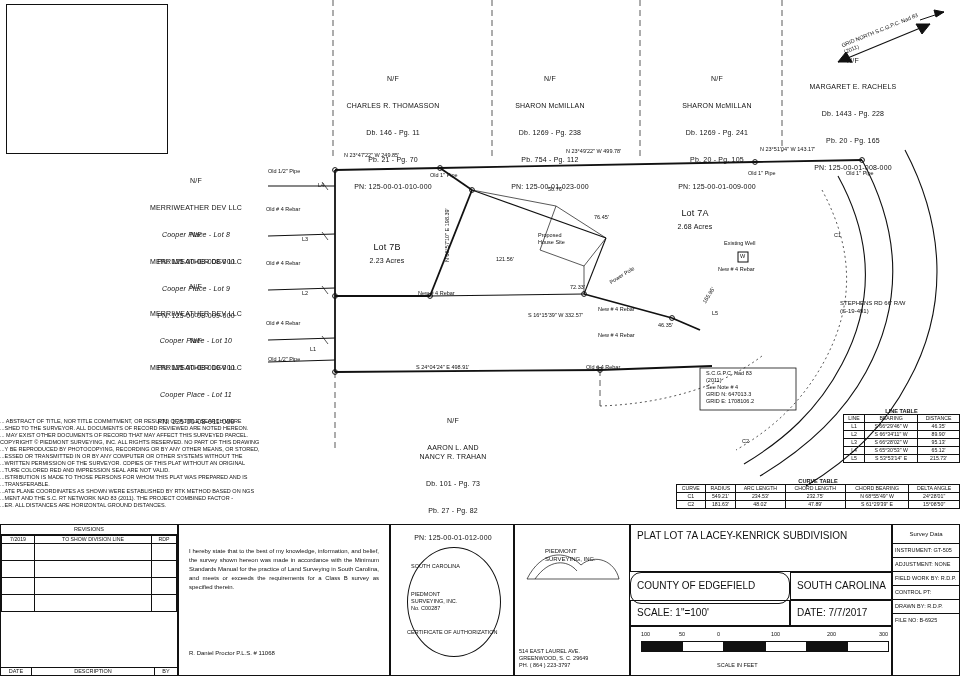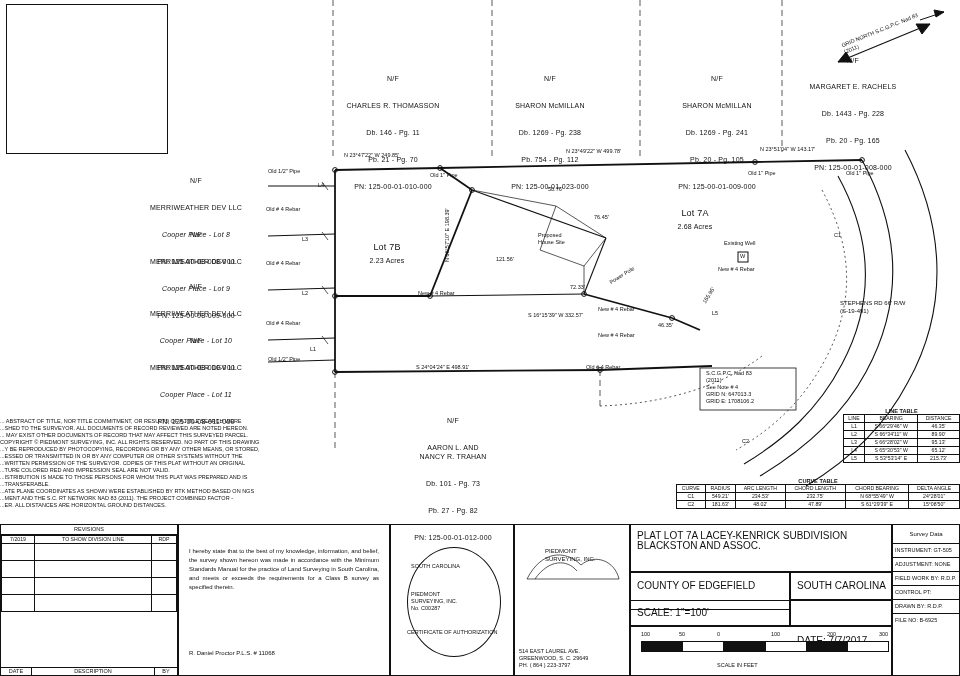--- a/index.html
+++ b/index.html
@@ -443,34 +443,33 @@
       </svg>
       <div class="abs t6 bold" style="left:30px;top:22px;white-space:pre-line;line-height:8px;">PIEDMONT
 SURVEYING, INC.</div>
       <div class="abs tiny c" style="left:4px;bottom:6px;width:108px;white-space:pre-line;">514 EAST LAUREL AVE.
 GREENWOOD, S. C. 29649
 PH. ( 864 )  223-3797</div>
     </div>
 
     <div class="tbcell" style="left:630px;top:0;width:262px;height:48px;">
       <div class="t8 bold" style="padding:6px 0 0 6px;">PLAT LOT 7A LACEY-KENRICK SUBDIVISION</div>
-      <div class="t8 bold" style="padding:0 0 0 6px;">BLACKSTON AND ASSOC.</div>
-    </div>
-
-    <div class="tbcell" style="left:630px;top:48px;width:160px;height:38px;">
+    </div>
+
+    <div class="tbcell" style="left:630px;top:48px;width:160px;height:32px;border-radius:11px;">
       <div class="t8" style="padding:8px 0 0 6px;">COUNTY OF EDGEFIELD</div>
     </div>
     <div class="tbcell" style="left:790px;top:48px;width:102px;height:28px;">
       <div class="t8" style="padding:8px 0 0 6px;">SOUTH CAROLINA</div>
     </div>
     <div class="tbcell" style="left:630px;top:76px;width:160px;height:26px;">
       <div class="t8" style="padding:7px 0 0 6px;">SCALE: 1"=100'</div>
     </div>
     <div class="tbcell" style="left:790px;top:76px;width:102px;height:26px;">
-      <div class="t8" style="padding:7px 0 0 6px;margin-top:28px;">DATE: 7/7/2017</div>
+      <div class="t8" style="padding:7px 0 0 6px;">DATE: 7/7/2017</div>
     </div>
 
     <div class="tbcell" style="left:630px;top:102px;width:262px;height:50px;">
       <div class="abs tiny" style="left:10px;top:4px;">100</div>
       <div class="abs tiny" style="left:48px;top:4px;">50</div>
       <div class="abs tiny" style="left:86px;top:4px;">0</div>
       <div class="abs tiny" style="left:140px;top:4px;">100</div>
       <div class="abs tiny" style="left:196px;top:4px;">200</div>
       <div class="abs tiny" style="left:248px;top:4px;">300</div>
       <div class="abs scalebar" style="left:10px;top:14px;width:246px;">

